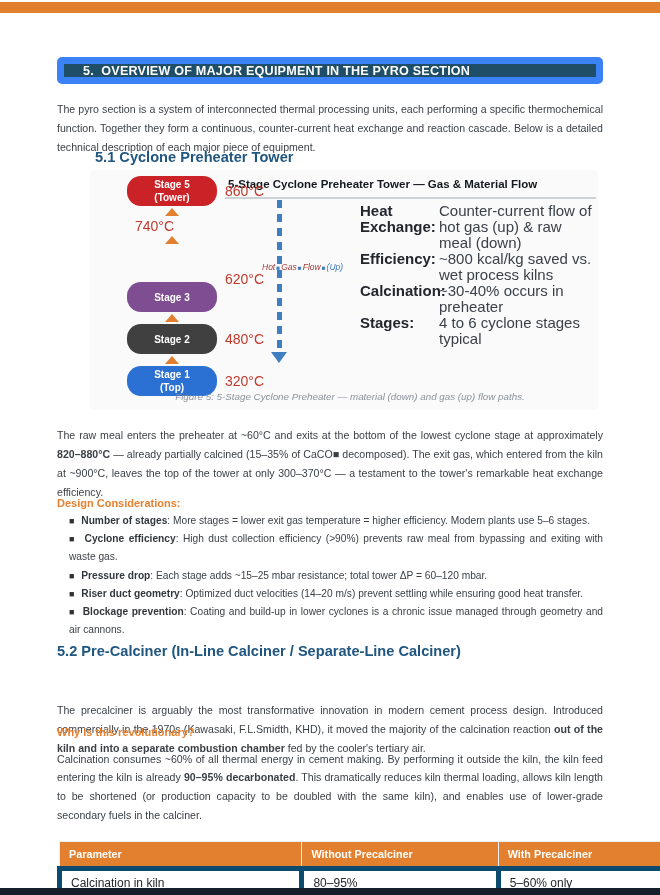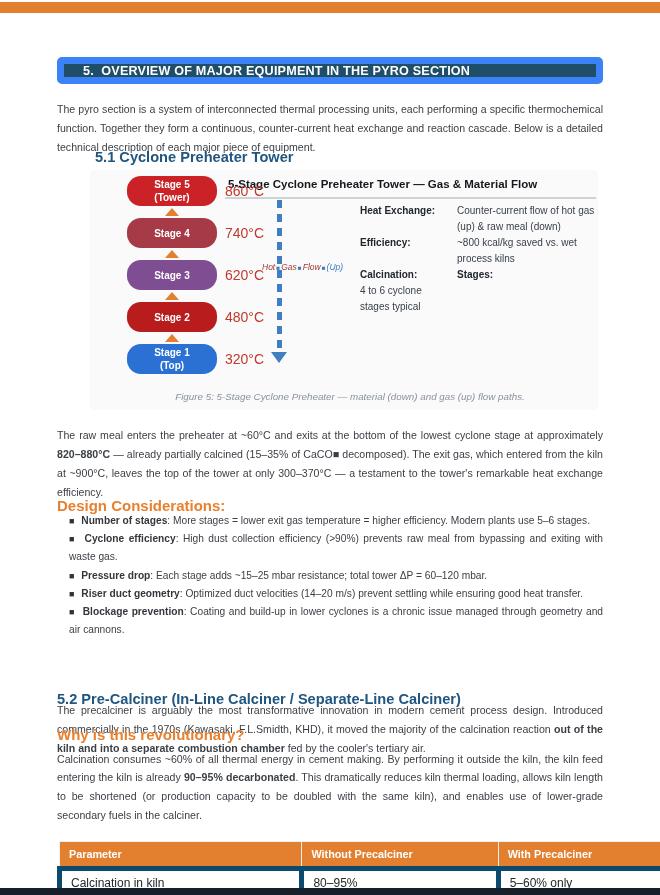--- a/index.html
+++ b/index.html
@@ -19,23 +19,23 @@
 
   .para{position:absolute;left:57px;width:546px;text-align:justify;
     font-size:10.6px;line-height:19px;color:#3A3F45;}
   #intro{top:89px;}
   #para1{top:415px;line-height:19.2px;}
   #para2{top:690px;}
   #para3{top:739px;line-height:18.8px;}
 
   .h-blue{position:absolute;color:#20567F;font-weight:bold;font-size:14.6px;}
   #h51{left:95px;top:149px;}
-  #h52{left:57px;top:643px;margin-top:48px;}
+  #h52{left:57px;top:643px;}
 
-  .h-orange{position:absolute;left:57px;color:#E8802F;font-weight:bold;font-size:15px;}
+  .h-orange{position:absolute;left:57px;color:#E8802F;font-weight:bold;font-size:11px;}
   #design-h{top:497px;}
   #why-h{top:726px;}
 
   
   .panel{position:absolute;left:90px;top:170px;width:508px;height:240px;
     background:#FAFAFB;border-radius:3px;}
   .fig-title{position:absolute;left:138px;top:8px;font-weight:bold;
     font-size:11.5px;color:#15181C;white-space:nowrap;}
   .fig-rule{position:absolute;left:135px;right:2px;top:27px;height:2px;background:#CDD2D7;}
   .stack{position:absolute;left:37px;top:6px;width:160px;}
@@ -49,21 +49,21 @@
   .dash-line{position:absolute;left:187px;top:30px;width:5px;height:152px;
     background:repeating-linear-gradient(#3E7EC1 0 8px,transparent 8px 14px);}
   .dash-arrow{position:absolute;left:181px;top:182px;width:0;height:0;
     border-left:8px solid transparent;border-right:8px solid transparent;
     border-top:11px solid #3E7EC1;}
   .flow-label{position:absolute;left:172px;top:92px;font-style:italic;font-size:8.5px;
     color:#A03B35;white-space:nowrap;}
   .fsq{color:#3E7EC1;font-size:6.5px;margin:0 1px;font-style:normal;}
   .fup{color:#3E7EC1;}
   .facts{position:absolute;left:270px;top:33px;width:236px;display:grid;
-    grid-template-columns:79px 1fr;column-gap:18px;font-size:10px;line-height:16px;}
+    grid-template-columns:79px 1fr;column-gap:0;font-size:15px;line-height:16px;}
   .fact-label{font-weight:bold;color:#22272D;}
   .fact-value{color:#3A4148;}
   .fig-caption{position:absolute;left:12px;right:0;bottom:8px;text-align:center;
     font-style:italic;font-size:9.8px;color:#8A929B;}
 
   
   .bullets{position:absolute;left:57px;top:512px;width:546px;
     font-size:10.2px;line-height:18.2px;color:#3A3F45;text-align:justify;}
   .bullet{padding-left:12px;}
   .bsq{color:#2F3338;font-size:9px;margin-right:4px;}
@@ -96,35 +96,32 @@
   <div class="stack">
       <div class="stage-row">
         <div class="stage-box" style="background: rgb(203, 34, 39);">
           <div>Stage 5</div>
           <div>(Tower)</div>
         </div>
         <div class="stage-temp">860°C</div>
       </div>
       <div class="tri"></div>
       <div class="stage-row">
-        <div class="stage-box" style="background: rgb(166, 58, 70);">
-          <div>Stage 4</div>
-        </div>
         <div class="stage-temp">740°C</div>
       </div>
       <div class="tri"></div>
       <div class="stage-row">
-        <div class="stage-box" style="background: rgb(126, 77, 146);">
+        <div class="stage-box" style="background: rgb(126, 77, 146); margin-top: 36px;">
           <div>Stage 3</div>
         </div>
         <div class="stage-temp">620°C</div>
       </div>
       <div class="tri"></div>
       <div class="stage-row">
-        <div class="stage-box" style="background: #b91c1c;">
+        <div class="stage-box" style="background: #404040;">
           <div>Stage 2</div>
         </div>
         <div class="stage-temp">480°C</div>
       </div>
       <div class="tri"></div>
       <div class="stage-row">
         <div class="stage-box" style="background: rgb(43, 112, 211);">
           <div>Stage 1</div>
           <div>(Top)</div>
         </div>
@@ -133,20 +130,21 @@
     </div>
   <div class="dash-line"></div>
   <div class="dash-arrow"></div>
   <div class="flow-label"><span>Hot</span><span class="fsq">■</span><span>Gas</span><span class="fsq">■</span><span>Flow</span><span class="fsq">■</span><span class="fup">(Up)</span></div>
   <div class="facts">
       <div class="fact-label">Heat Exchange:</div>
       <div class="fact-value">Counter-current flow of hot gas (up) &amp; raw meal (down)</div>
       <div class="fact-label">Efficiency:</div>
       <div class="fact-value">~800 kcal/kg saved vs. wet process kilns</div>
       <div class="fact-label">Calcination:</div>
+      <div class="fact-value">~30-40% occurs in preheater</div>
       <div class="fact-label">Stages:</div>
       <div class="fact-value">4 to 6 cyclone stages typical</div>
     </div>
   <div class="fig-caption">Figure 5: 5-Stage Cyclone Preheater — material (down) and gas (up) flow paths.</div>
 </div>
 
 <p class="para" id="para1"><span>The raw meal enters the preheater at ~60°C and exits at the bottom of the lowest cyclone stage at approximately </span><b>820–880°C</b><span> — already partially calcined (15–35% of CaCO■ decomposed). The exit gas, which entered from the kiln at ~900°C, leaves the top of the tower at only 300–370°C — a testament to the tower's remarkable heat exchange efficiency.</span></p>
 
 <div class="h-orange" id="design-h">Design Considerations:</div>
 

